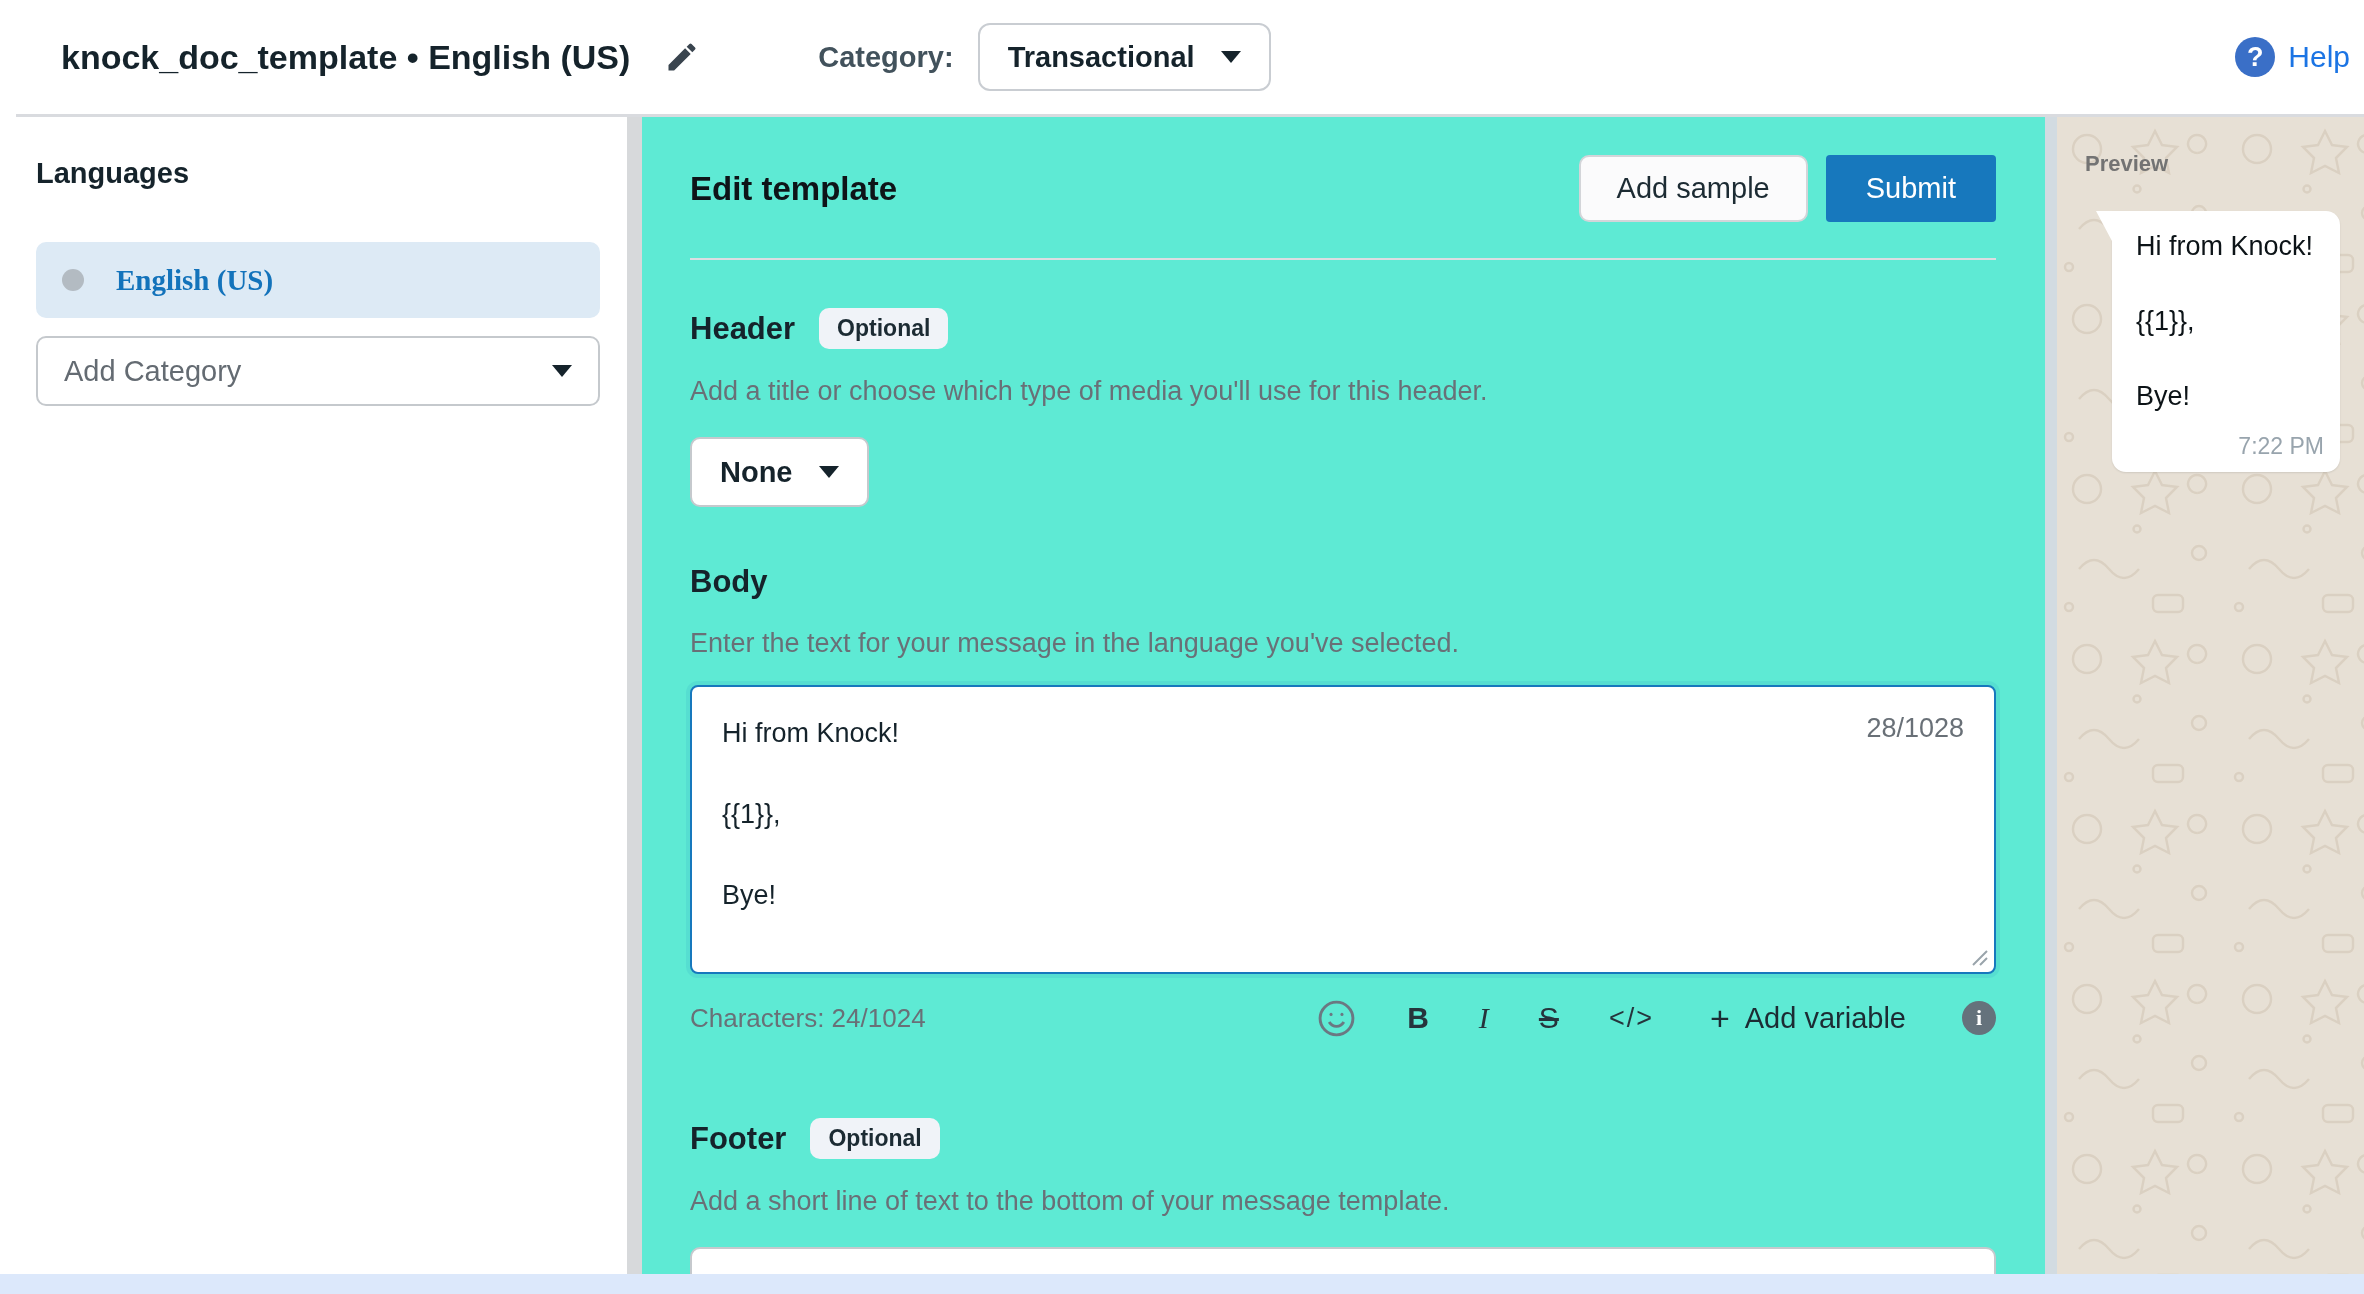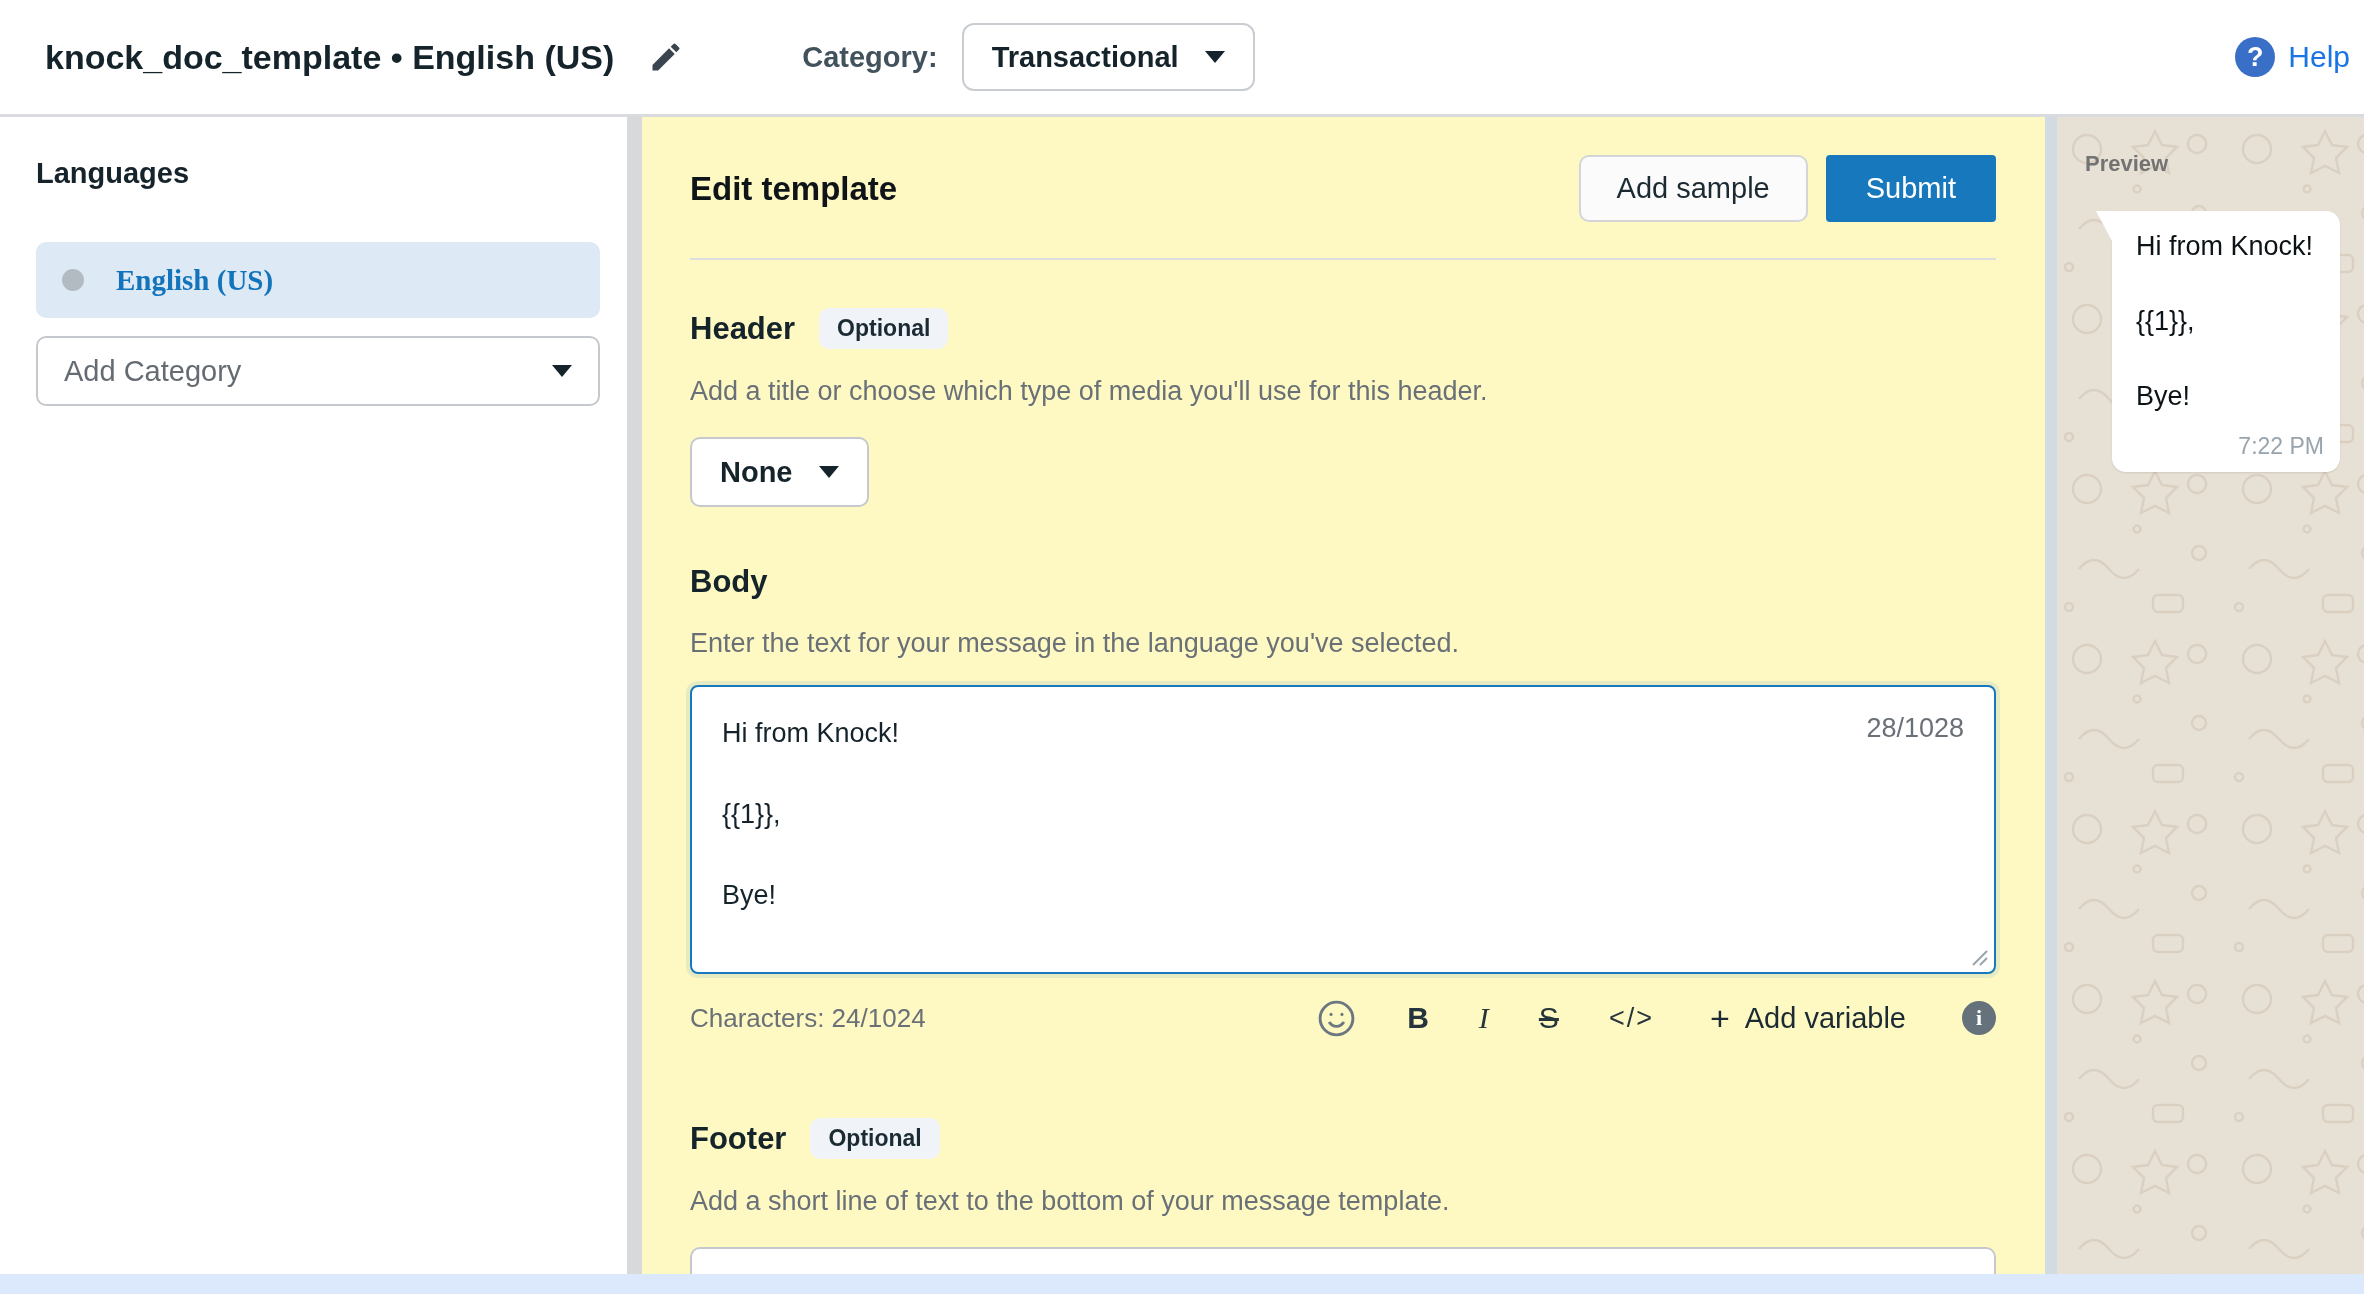--- a/index.html
+++ b/index.html
@@ -3,21 +3,21 @@
 <meta charset="utf-8">
 <style>
   * { box-sizing: border-box; }
   html,body { margin:0; padding:0; background:#fff; }
   .screen {
     position:relative; width:2364px; height:1294px; overflow:hidden;
     font-family:"Liberation Sans", sans-serif; color:#15232b; background:#fff;
   }
   
   .topbar {
-    position:absolute; top:0; left:0; right:0; height:117px;
+    position:absolute; top:0; left:16px; right:0; height:117px;
     display:flex; align-items:center; padding:0 14px 0 45px;
     background:#fff; border-bottom:3px solid #d9dbdf;
   }
   .topbar-title { font-size:34px; font-weight:bold; color:#15232b; }
   .pencil-btn { margin-left:34px; display:flex; align-items:center; cursor:pointer; background:none; border:none; padding:0; }
   .category-group { display:flex; align-items:center; margin-left:118px; gap:24px; }
   .category-label { font-size:29px; font-weight:bold; color:#42525c; }
   .select-btn {
     display:flex; align-items:center; gap:26px; height:68px; padding:8px 28px;
     border:2px solid #c9cdd2; border-radius:12px; background:#fff;
@@ -46,21 +46,21 @@
   .lang-label { font-size:29px; font-weight:bold; color:#1373bb;font-family:Liberation Serif, serif; }
   .add-language {
     margin-top:18px; height:70px; border:2px solid #c5c9cd; border-radius:10px;
     display:flex; align-items:center; justify-content:space-between; padding:0 26px;
     cursor:pointer; background:#fff;
   }
   .add-language-ph { font-size:29px; color:#646b72; }
   .sidebar-scroll { width:15px; background:#d7d9db; }
 
   
-  .main { flex:1; background:#fef9c3; padding:38px 49px 0 48px; position:relative; }
+  .main { flex:1; background:#5eead4; padding:38px 49px 0 48px; position:relative; }
   .main-head { display:flex; align-items:center; height:67px; }
   .main-title { font-size:33px; font-weight:bold; color:#0e1418; margin:0; }
   .head-btns { margin-left:auto; display:flex; gap:18px; }
   .btn-secondary {
     height:67px; padding:18px 36px; background:#fbfbfc; border:2px solid #d3d5d9;
     border-radius:10px; font-size:29px; color:#1c2b33; display:flex; align-items:center;
     cursor:pointer; font-family:Liberation Sans, sans-serif;
   }
   .btn-primary {
     height:67px; padding:0 40px; background:#1778bd; border:none;

